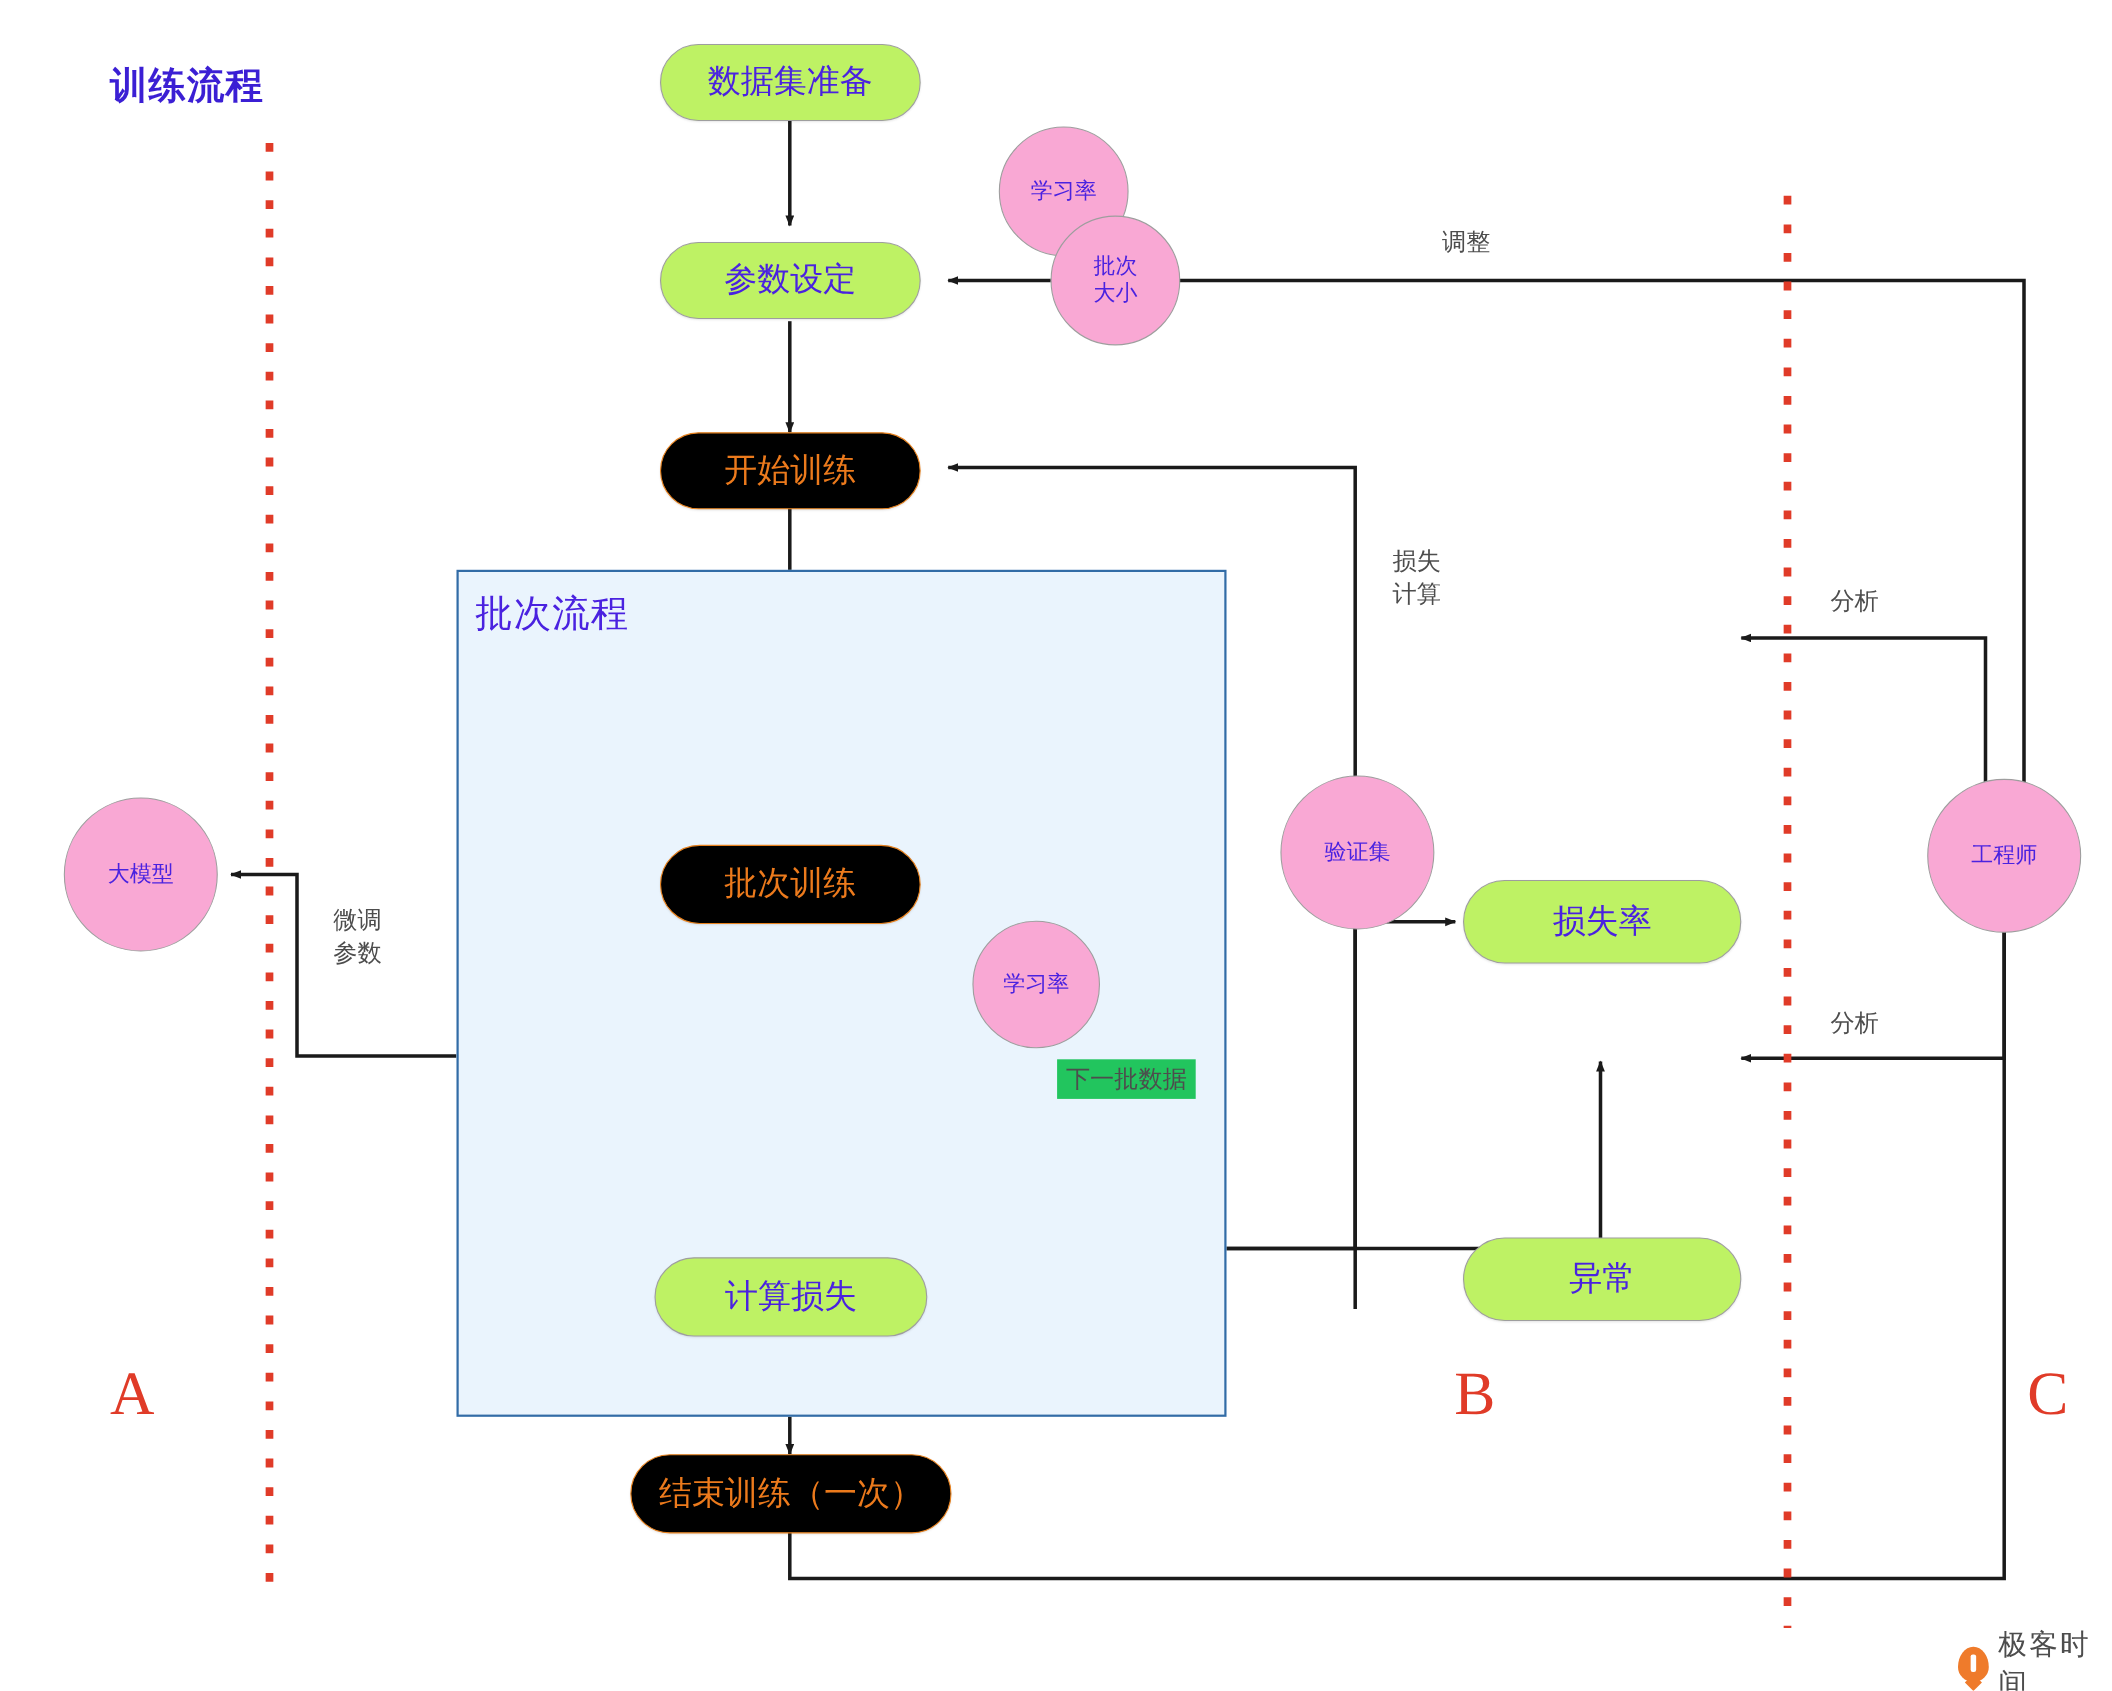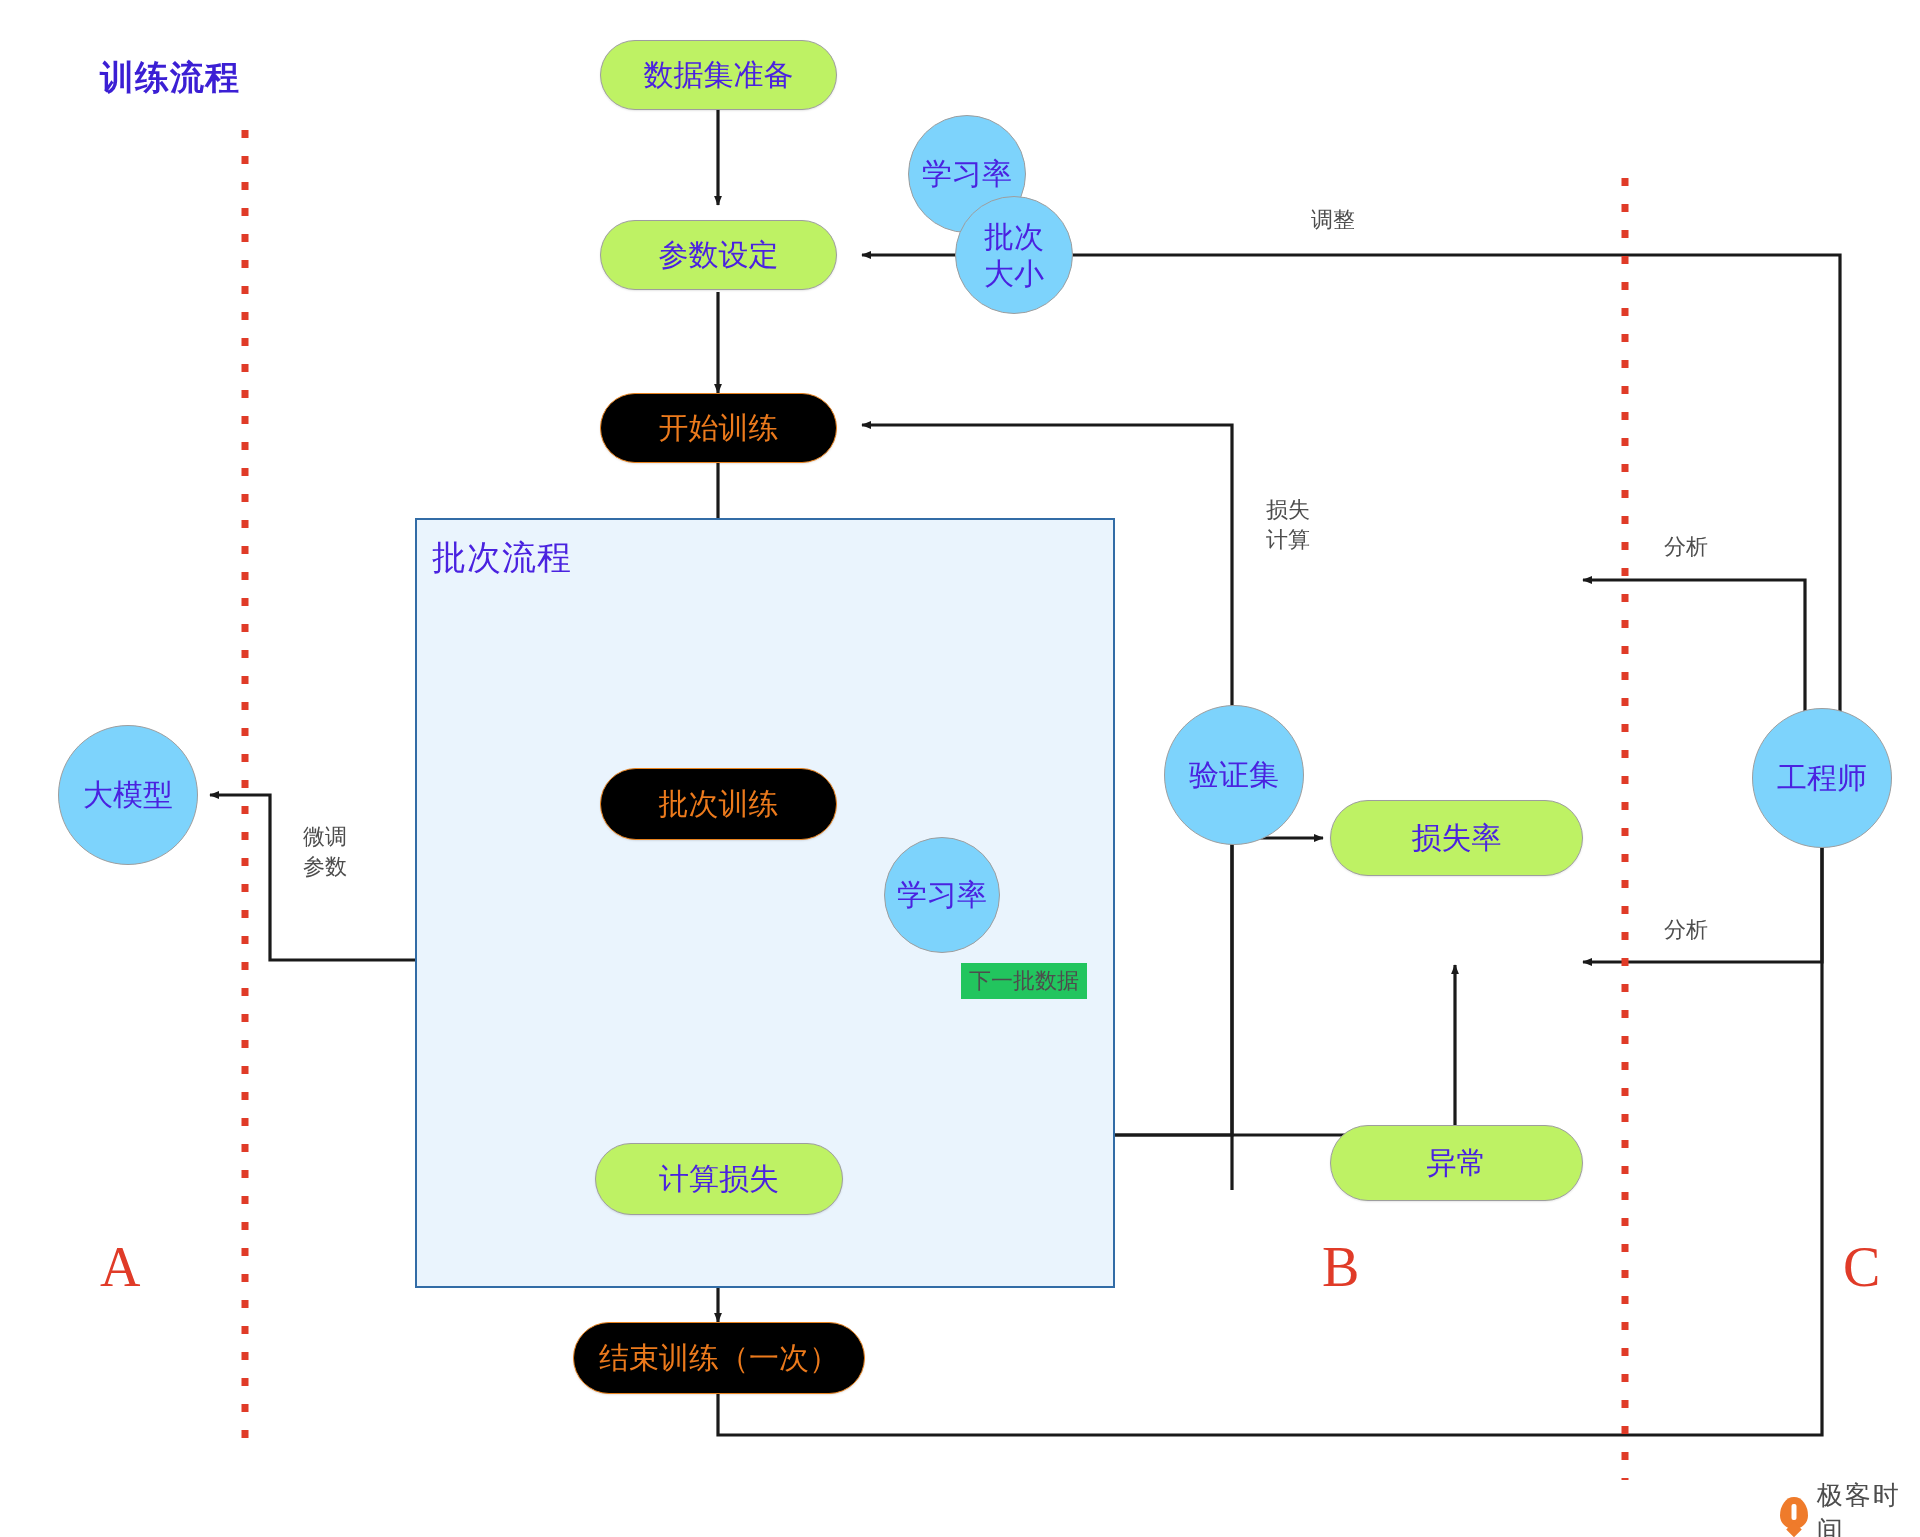--- a/index.html
+++ b/index.html
@@ -8,22 +8,22 @@
   #stage{position:absolute;left:0;top:0;width:1920px;height:1537px;}
   svg#wires{position:absolute;left:0;top:0;width:1920px;height:1537px;}
 
   
   .node{position:absolute;display:flex;align-items:center;justify-content:center;
         text-align:center;box-sizing:border-box;line-height:1.25;}
   .rbox{border-radius:999px;border:1.6px solid #9e9e9e;background:#bef264;
         color:#4a22e0;font-size:30px;
         box-shadow:0 1px 2px rgba(0,0,0,.10);}
   .rbox.accent{border-color:#e8821e;background:#000000;color:#ec7a1c;}
-  .circle{border-radius:50%;border:1.4px solid #9e9e9e;background:#7dd3fc;
-          color:#4a22e0;font-size:30px;}
+  .circle{border-radius:50%;border:1.4px solid #9e9e9e;background:#f9a8d4;
+          color:#4a22e0;font-size:20px;}
   .subgraph{position:absolute;background:#eaf4fd;border:2px solid #326ca6;
             box-sizing:border-box;}
   .sg-title{position:absolute;color:#4a22e0;font-size:34px;font-weight:normal;
             letter-spacing:1px;}
   .sect-title{position:absolute;color:#3b1fd4;font-size:34px;font-weight:bold;
               letter-spacing:1px;}
   .edge-label{position:absolute;color:#4d4d4d;font-size:22px;text-align:center;
               line-height:1.35;background:transparent;}
   .edge-label.boxed{background:#22c55e;padding:3px 8px;}
   .zone-letter{position:absolute;color:#e03b28;font-size:56px;font-weight:400;

